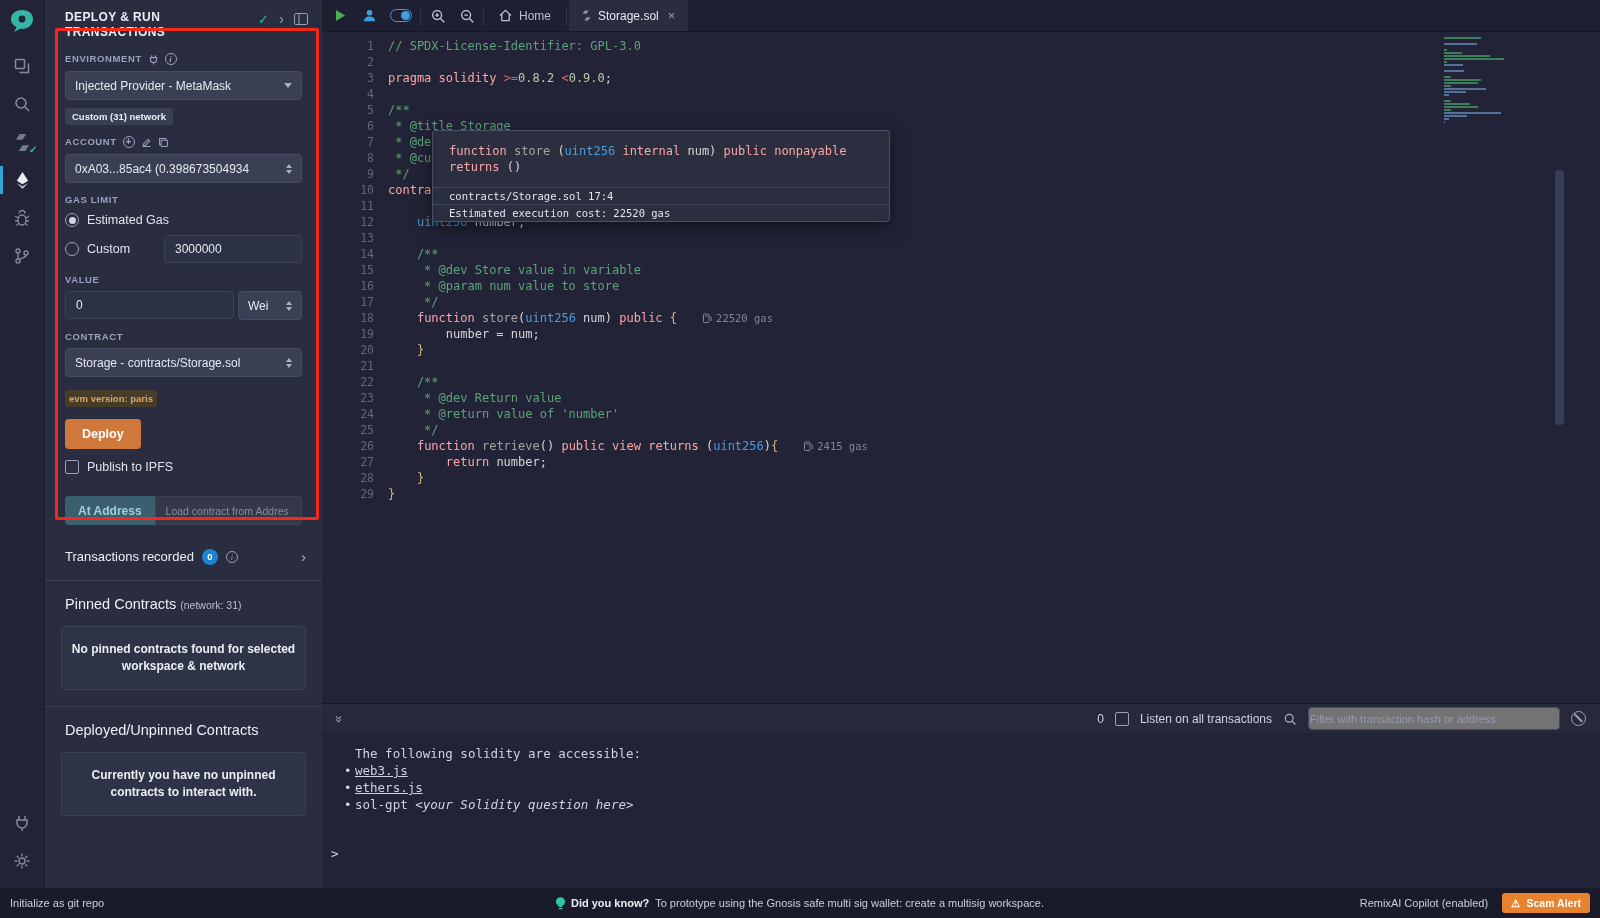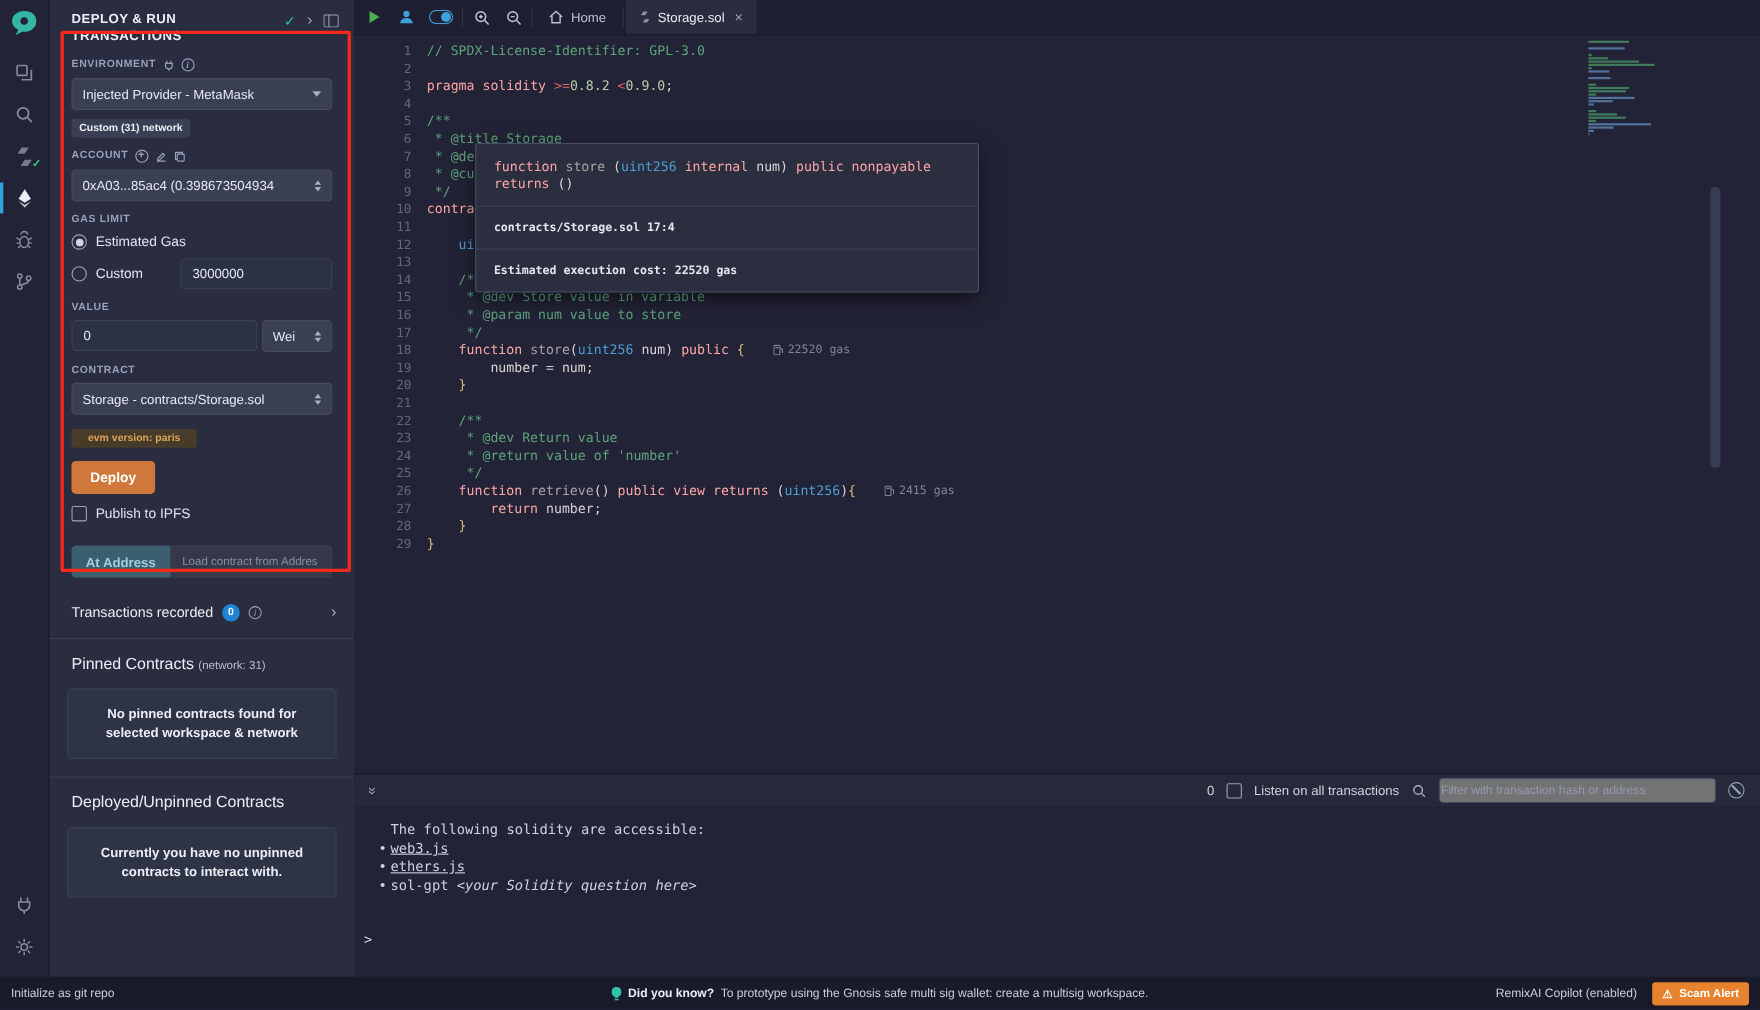--- a/index.html
+++ b/index.html
@@ -38,33 +38,33 @@
 .plus-circle::before{content:"+";position:absolute;left:0;right:0;top:-1.5px;text-align:center;font-size:10px;color:#99a2bd}
 .radio-row{display:flex;align-items:center;gap:8px;margin:8px 0;font-size:12.5px;color:#e0e4ef}
 .radio{width:14px;height:14px;border-radius:50%;border:1.5px solid #9aa2ba;position:relative;flex:0 0 auto;cursor:pointer}
 .radio.checked::after{content:"";position:absolute;inset:2.5px;background:#cfd5e6;border-radius:50%}
 .inp{background:#2d3145;border:1px solid #3c4156;border-radius:4px;color:#e6e9f2;font-size:12px;height:28px;padding:0 10px;font-family:"Liberation Sans",sans-serif;outline:none}
 .inp::placeholder{color:#878ea3}
 .gas-input{width:138px;margin-left:auto}
 .value-row{display:flex;gap:4px}
 .value-input{flex:1;min-width:0}
 .unit-sel{width:64px;flex:0 0 auto}
-.badge-evm{background:#473c29;color:#e0a45c;font-size:9.5px;font-weight:bold;padding:3px 15px;border-radius:3px;display:inline-block;margin:13px 0 2px}
+.badge-evm{background:#473c29;color:#e0a45c;font-size:9.5px;font-weight:bold;padding:3px 4px;border-radius:3px;display:inline-block;margin:13px 0 2px}
 .btn-deploy{background:#d0783c;color:#fff;font-size:12.5px;font-weight:600;padding:8px 17px;border-radius:4px;border:none;display:inline-block;margin-top:10px;cursor:pointer}
 .publish-row{display:flex;align-items:center;gap:8px;margin-top:11px;font-size:12.5px;color:#e0e4ef}
 .cb{width:14px;height:14px;border:1.5px solid #9aa2ba;border-radius:2px;flex:0 0 auto;cursor:pointer}
 .ataddr-row{display:flex;margin-top:22px}
 .btn-ataddr{background:#3c5f6f;color:#9fd0e0;font-size:12px;font-weight:600;height:29px;padding:0 13px;border:none;border-radius:4px 0 0 4px;cursor:pointer;flex:0 0 auto}
 .ataddr-input{flex:1;min-width:0;height:29px;border-radius:0 4px 4px 0;font-size:10.5px;background:#343849}
 .tx-row{display:flex;align-items:center;gap:8px;padding:17px 16px 15px 20px;font-size:13px;color:#eceef6;border-bottom:1px solid #3a3f52;margin-top:6px}
 .badge-count{background:#1e83d3;color:#fff;border-radius:50%;min-width:16px;height:16px;font-size:9.5px;display:inline-flex;align-items:center;justify-content:center;font-weight:bold;padding:0 2px}
 .tx-chevron{margin-left:auto;color:#aab0c4;font-size:15px;cursor:pointer}
 .section-title{font-size:14.5px;color:#eceef6;padding:15px 20px 2px}
 .section-sub{font-size:10.5px;color:#b9bfd0;font-weight:normal}
-.empty-box{margin:12px 16px 16px;background:#2f3346;border:1px solid #3b4157;border-radius:4px;padding:14px 28px;text-align:center;font-size:12px;font-weight:bold;color:#eceef6;line-height:17px}
+.empty-box{margin:12px 16px 16px;background:#2f3346;border:1px solid #3b4157;border-radius:4px;padding:14px 2px;text-align:center;font-size:12px;font-weight:bold;color:#eceef6;line-height:17px}
 .sp-divider{border-top:1px solid #3a3f52}
 
 
 .main{position:absolute;left:322px;right:0;top:0;bottom:30px;background:#222336}
 .tabbar{height:32px;background:#1e2032;display:flex;align-items:stretch;border-bottom:1px solid #161827}
 .tb-btn{width:29px;display:flex;align-items:center;justify-content:center;cursor:pointer;color:#848ba2}
 .tb-sep{width:1px;background:#30344a;margin:6px 2px}
 .tab{display:flex;align-items:center;gap:7px;padding:0 13px;font-size:12px;color:#b9bfce;cursor:pointer}
 .tab.active{background:#2a2c3f;color:#e8eaf2}
 .tab .close{color:#9aa0b4;font-size:13px;margin-left:2px;cursor:pointer}
@@ -76,21 +76,21 @@
 .tok-c{color:#5da37a}.tok-k{color:#fca5a5}.tok-t{color:#4d9dd6}.tok-o{color:#e0646f}
 .tok-n{color:#b5cea8}.tok-f{color:#a3a3a3}.tok-w{color:#d4d4d8}.tok-b{color:#d7ba7d}.tok-s{color:#4ec9b0}
 .gas-annot{color:#7e86a0;font-size:10.5px;margin-left:26px;display:inline-flex;align-items:center;gap:4px;vertical-align:top}
 .minimap{position:absolute;right:90px;top:5px;width:66px}
 .mm-line{height:2px;margin-bottom:1px}
 .vscroll{position:absolute;right:36px;top:0;bottom:0;width:9px}
 .vthumb{position:absolute;top:138px;height:255px;left:0;right:0;background:#3c425c;border-radius:4px;opacity:.85;cursor:pointer}
 
 .hover-box{position:absolute;left:110px;top:98px;width:458px;background:#2b2e3e;border:1px solid #49506a;border-radius:3px;box-shadow:0 6px 18px rgba(0,0,0,.5);z-index:10;font-family:"DejaVu Sans Mono",monospace}
 .hv-sig{padding:12px 16px;font-size:12px;white-space:pre-wrap}
-.hv-row{border-top:1px solid #3c4257;padding:11px 16px;font-size:10.5px;font-weight:bold;color:#e2e6f0}
+.hv-row{border-top:1px solid #3c4257;padding:0 16px;font-size:10.5px;font-weight:normal;color:#e2e6f0}
 .hv-doc div{line-height:17px}
 
 
 .term-header{position:absolute;left:0;right:0;bottom:155px;height:30px;background:#262939;border-top:1px solid #161827;display:flex;align-items:center;padding:0 14px;gap:12px;z-index:3}
 .th-collapse{color:#aab0c4;font-size:13px;transform:rotate(90deg);cursor:pointer;letter-spacing:-1px}
 .th-right{margin-left:auto;display:flex;align-items:center;gap:11px}
 .th-count{font-size:12px;color:#ced3e0}
 .th-label{font-size:12px;color:#ced3e0;cursor:pointer}
 .th-input{width:252px;height:23px;background:#737373;border:1px solid #454a60;border-radius:4px;color:#e6e9f2;font-size:11px;padding:0 1px;outline:none;font-family:"Liberation Sans",sans-serif}
 .th-input::placeholder{color:#949bb0}

